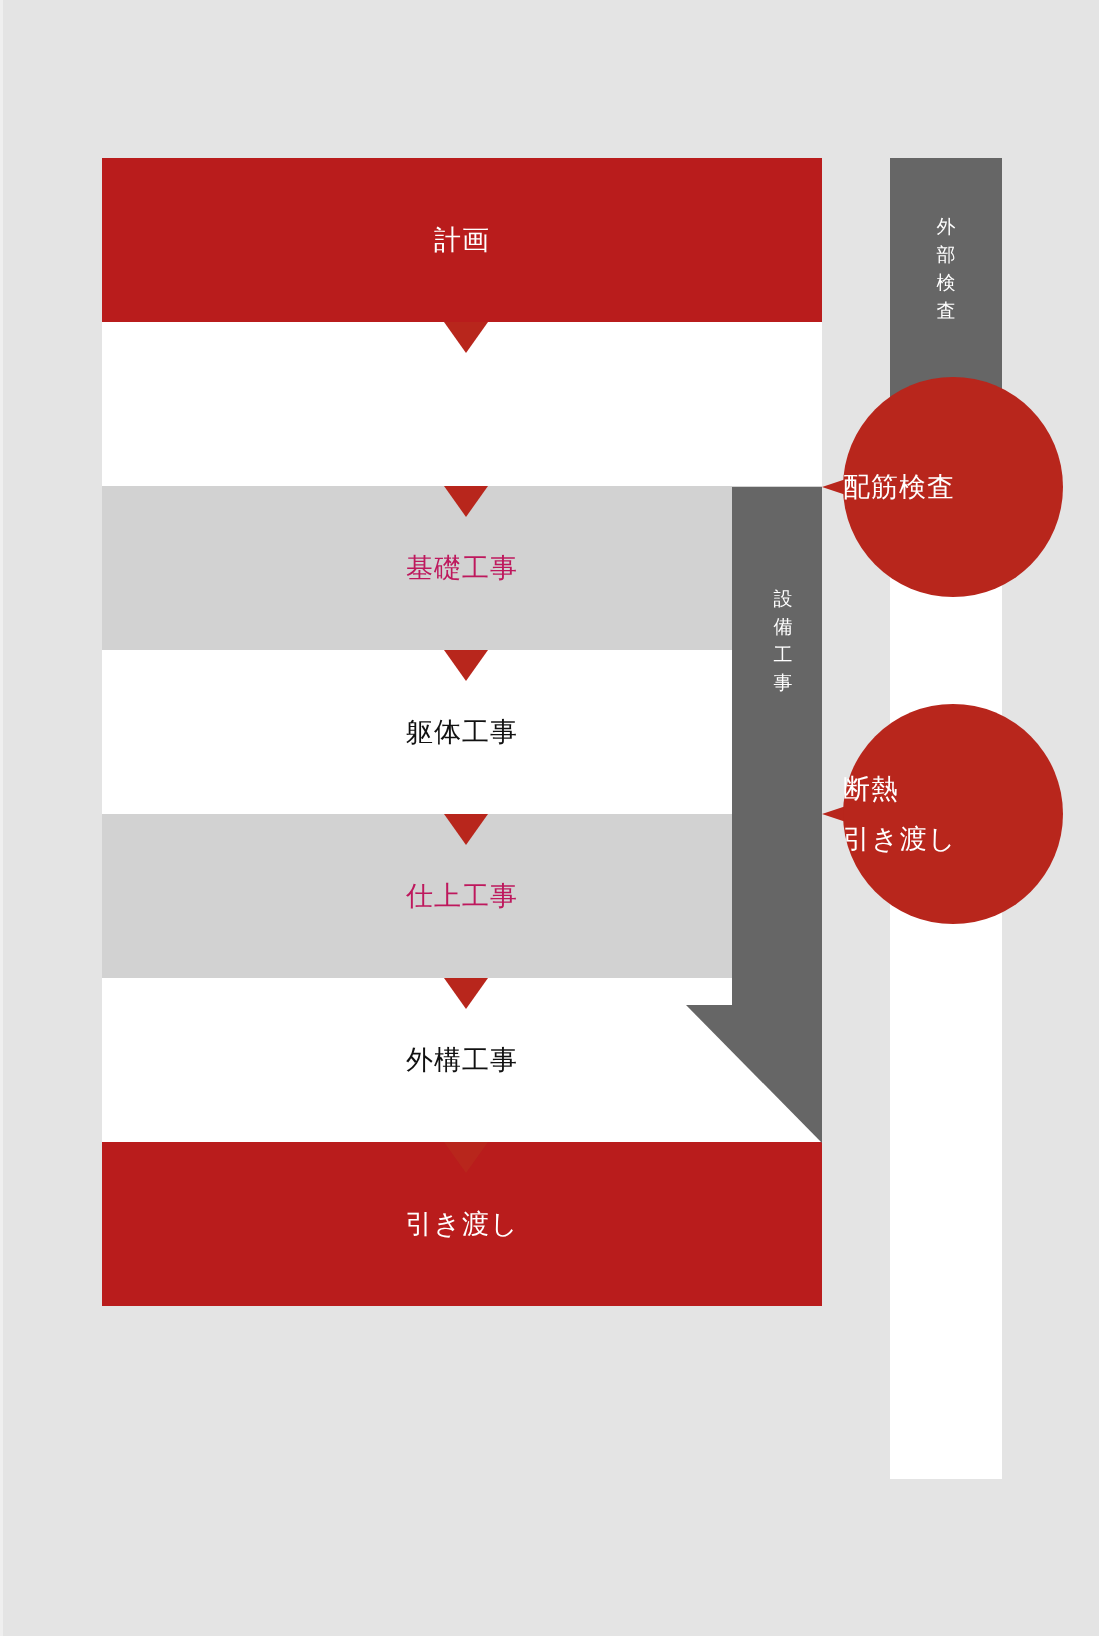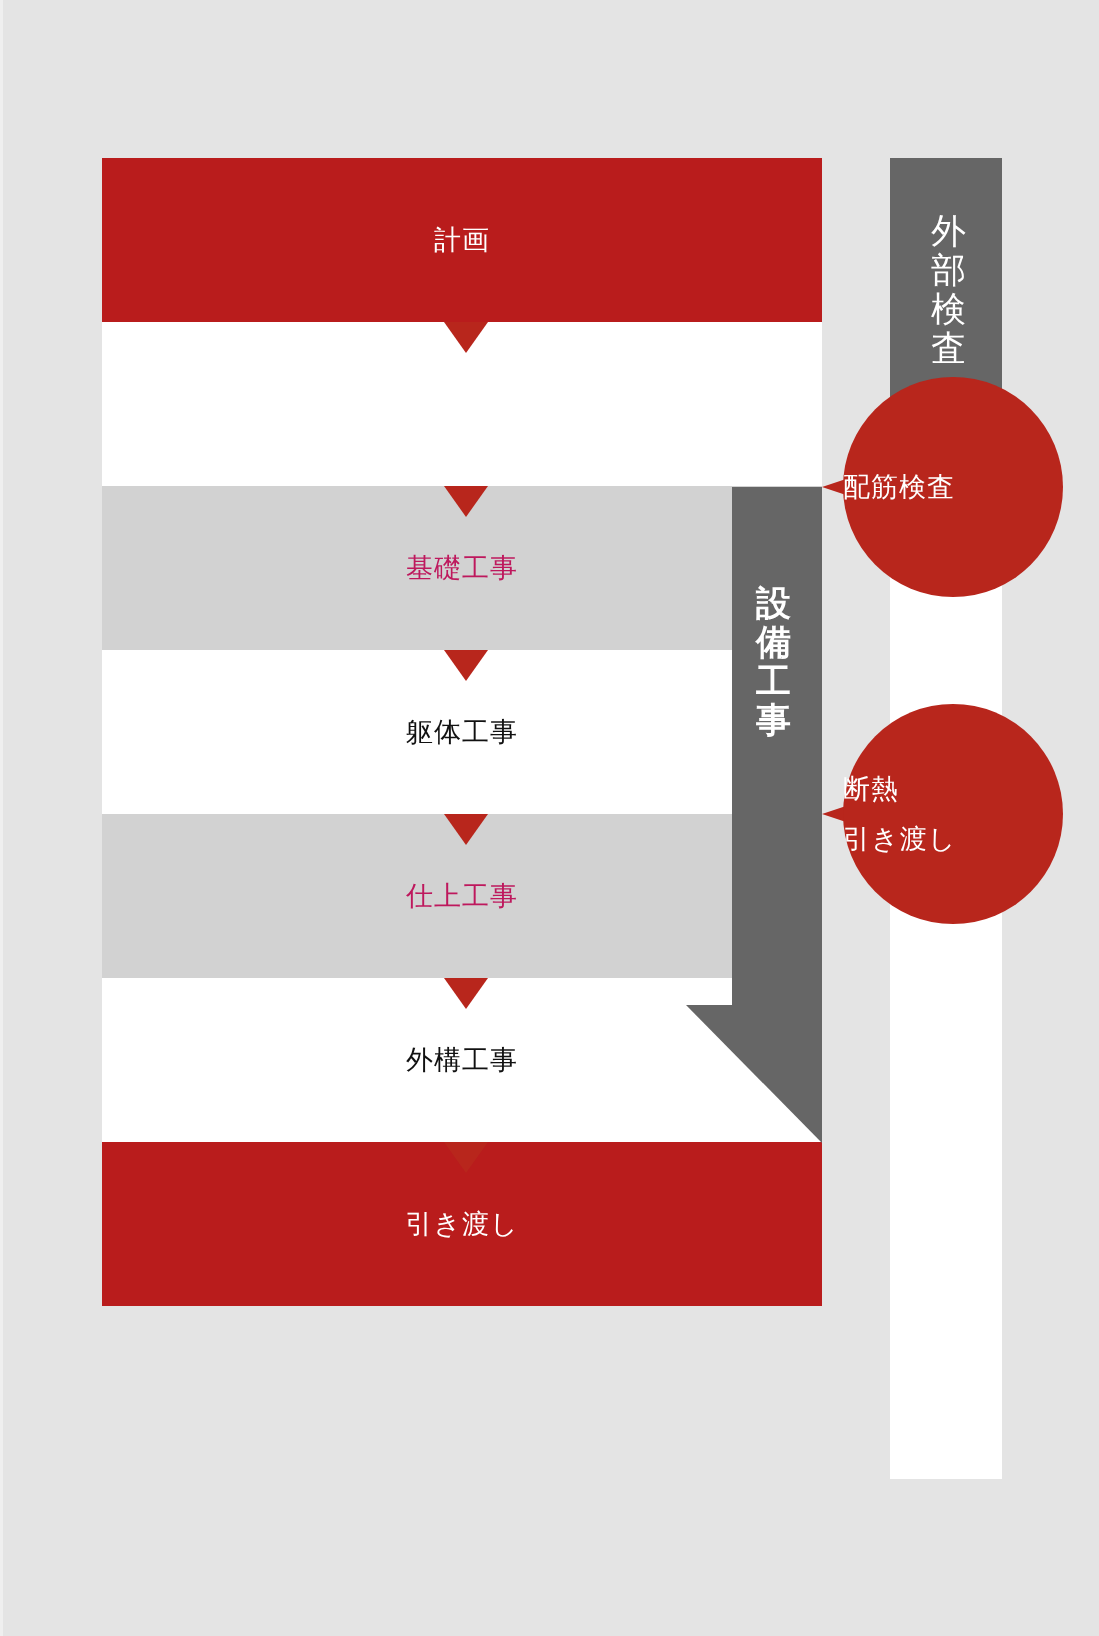--- a/index.html
+++ b/index.html
@@ -35,24 +35,24 @@
     }
     .equip {
       position: absolute; left: 732px; top: 487px;
       width: 90px; height: 519px; background: #666;
       z-index: 4;
     }
     .equip-head {
       position: absolute; left: 686px; top: 1005px; z-index: 4;
     }
     .vtext {
-      color: #fff; font-size: 35px; line-height: 39px;
+      color: #fff; font-size: 19px; line-height: 28px;
       width: 30px; text-align: center; word-break: break-all;
     }
-    .equip .vtext { position: absolute; left: 24px; top: 584px; top: 97px; font-weight: bold; }
+    .equip .vtext { position: absolute; left: 36px; top: 584px; top: 97px; }
     .side {
       position: absolute; left: 890px; top: 158px; width: 112px; height: 1321px;
       background: #fff;
     }
     .side-gray {
       position: absolute; left: 0; top: 0; width: 112px; height: 280px; background: #666;
     }
     .side .vtext { position: absolute; left: 41px; top: 54px; }
     .bubble {
       position: absolute; width: 220px; height: 220px; border-radius: 50%;

